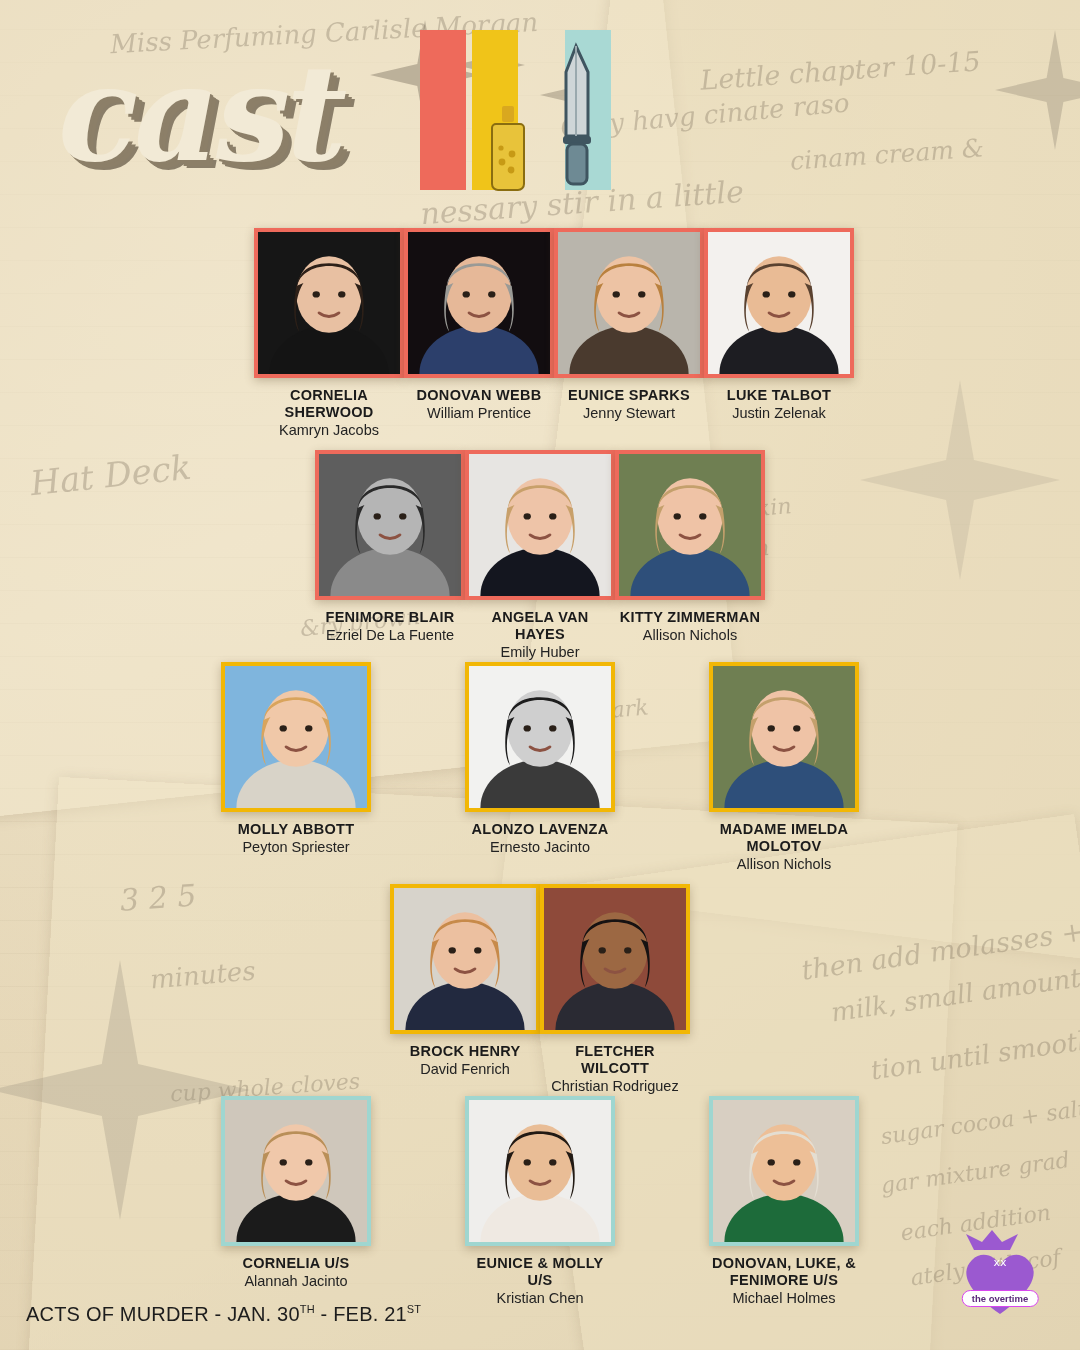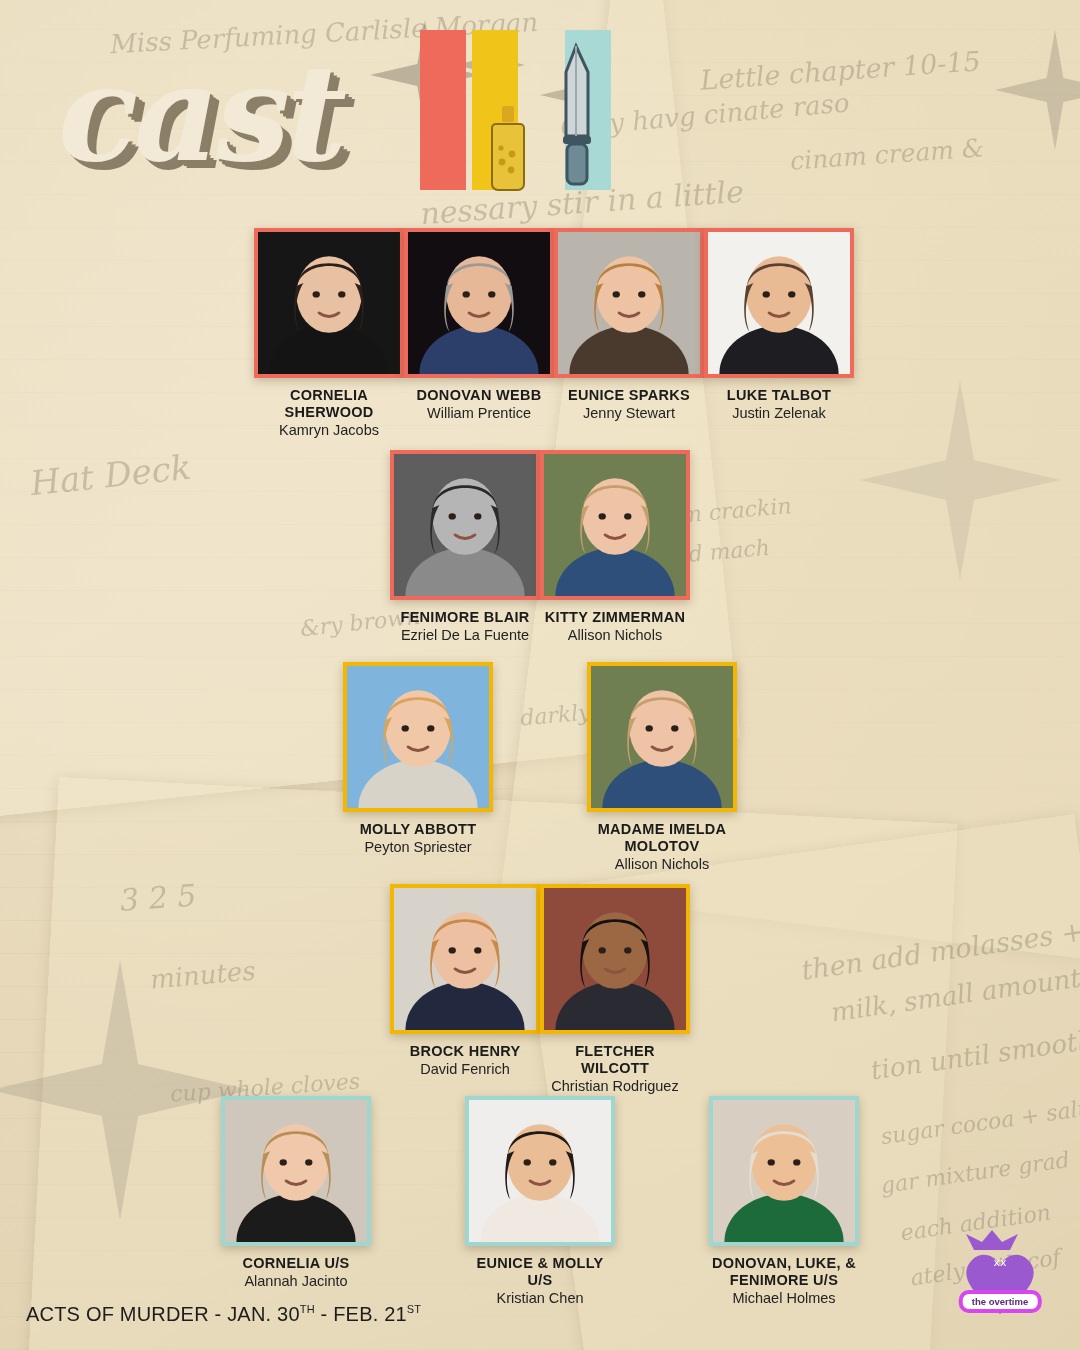--- a/index.html
+++ b/index.html
@@ -86,21 +86,21 @@
   #footer-text {
     position: absolute; left: 26px; bottom: 24px;
     font-size: 20px; font-weight: normal; letter-spacing: .2px; color: #1d1d1d;
   }
   #footer-text sup { font-size: 11px; }
   #logo { position: absolute; right: 28px; bottom: 26px; width: 104px; height: 96px; }
   #logo .lbl {
     position: absolute; left: 50%; top: 62px; transform: translateX(-50%);
     background: #fff; border-radius: 10px; padding: 2px 9px;
     font-size: 9.5px; font-weight: bold; color: #5a2b7a; white-space: nowrap;
-    border: 4px solid #d946ef;
+    border: 1px solid #d946ef;
   }
 </style>
 </head>
 <body>
 
 <div id="bg-layer"></div>
 <div class="sheet s1"></div>
 <div class="sheet s2"></div>
 <div class="sheet s3"></div>
 <div class="sheet s4"></div>
@@ -257,20 +257,37 @@
             <ellipse cx="59" cy="44" rx="2.6" ry="2.2" fill="#2a2018"></ellipse>
             <path d="M43 57 Q50 62 57 57" stroke="#8c5242" stroke-width="2" fill="none" stroke-linecap="round"></path>
           </svg>
         </div>
         <div class="nm">FENIMORE BLAIR</div>
         <div class="actor">Ezriel De La Fuente</div>
       </div>
       <div class="card">
         <div class="frame">
           <svg class="photo" viewBox="0 0 100 100" preserveAspectRatio="xMidYMid slice">
+            <rect width="100" height="100" fill="#e7e5e2"></rect>
+            <ellipse cx="50" cy="100" rx="42" ry="34" fill="#14161f"></ellipse>
+            <ellipse cx="50" cy="44" rx="23" ry="27" fill="#eec4a8"></ellipse>
+            <path d="M27 42 C27 18 73 18 73 42 C73 30 66 22 50 22 C34 22 27 30 27 42 Z" fill="#c8a06a"></path>
+            <path d="M27 38 C24 56 26 66 29 70 C24 56 28 42 32 36 Z" fill="#c8a06a"></path>
+            <path d="M73 38 C76 56 74 66 71 70 C76 56 72 42 68 36 Z" fill="#c8a06a"></path>
+            <ellipse cx="41" cy="44" rx="2.6" ry="2.2" fill="#2a2018"></ellipse>
+            <ellipse cx="59" cy="44" rx="2.6" ry="2.2" fill="#2a2018"></ellipse>
+            <path d="M43 57 Q50 62 57 57" stroke="#8c5242" stroke-width="2" fill="none" stroke-linecap="round"></path>
+          </svg>
+        </div>
+        <div class="nm">ANGELA VAN HAYES</div>
+        <div class="actor">Emily Huber</div>
+      </div>
+      <div class="card">
+        <div class="frame">
+          <svg class="photo" viewBox="0 0 100 100" preserveAspectRatio="xMidYMid slice">
             <rect width="100" height="100" fill="#6f7f52"></rect>
             <ellipse cx="50" cy="100" rx="42" ry="34" fill="#2e4f7a"></ellipse>
             <ellipse cx="50" cy="44" rx="23" ry="27" fill="#efc3a6"></ellipse>
             <path d="M27 42 C27 18 73 18 73 42 C73 30 66 22 50 22 C34 22 27 30 27 42 Z" fill="#c4a06c"></path>
             <path d="M27 38 C24 56 26 66 29 70 C24 56 28 42 32 36 Z" fill="#c4a06c"></path>
             <path d="M73 38 C76 56 74 66 71 70 C76 56 72 42 68 36 Z" fill="#c4a06c"></path>
             <ellipse cx="41" cy="44" rx="2.6" ry="2.2" fill="#2a2018"></ellipse>
             <ellipse cx="59" cy="44" rx="2.6" ry="2.2" fill="#2a2018"></ellipse>
             <path d="M43 57 Q50 62 57 57" stroke="#8c5242" stroke-width="2" fill="none" stroke-linecap="round"></path>
           </svg>
@@ -289,20 +306,37 @@
             <path d="M27 42 C27 18 73 18 73 42 C73 30 66 22 50 22 C34 22 27 30 27 42 Z" fill="#d9a45c"></path>
             <path d="M27 38 C24 56 26 66 29 70 C24 56 28 42 32 36 Z" fill="#d9a45c"></path>
             <path d="M73 38 C76 56 74 66 71 70 C76 56 72 42 68 36 Z" fill="#d9a45c"></path>
             <ellipse cx="41" cy="44" rx="2.6" ry="2.2" fill="#2a2018"></ellipse>
             <ellipse cx="59" cy="44" rx="2.6" ry="2.2" fill="#2a2018"></ellipse>
             <path d="M43 57 Q50 62 57 57" stroke="#8c5242" stroke-width="2" fill="none" stroke-linecap="round"></path>
           </svg>
         </div>
         <div class="nm">MOLLY ABBOTT</div>
         <div class="actor">Peyton Spriester</div>
+      </div>
+      <div class="card">
+        <div class="frame yellow">
+          <svg class="photo" viewBox="0 0 100 100" preserveAspectRatio="xMidYMid slice">
+            <rect width="100" height="100" fill="#f2f2f0"></rect>
+            <ellipse cx="50" cy="100" rx="42" ry="34" fill="#3a3a3a"></ellipse>
+            <ellipse cx="50" cy="44" rx="23" ry="27" fill="#cfcfcf"></ellipse>
+            <path d="M27 42 C27 18 73 18 73 42 C73 30 66 22 50 22 C34 22 27 30 27 42 Z" fill="#1d1d1d"></path>
+            <path d="M27 38 C24 56 26 66 29 70 C24 56 28 42 32 36 Z" fill="#1d1d1d"></path>
+            <path d="M73 38 C76 56 74 66 71 70 C76 56 72 42 68 36 Z" fill="#1d1d1d"></path>
+            <ellipse cx="41" cy="44" rx="2.6" ry="2.2" fill="#2a2018"></ellipse>
+            <ellipse cx="59" cy="44" rx="2.6" ry="2.2" fill="#2a2018"></ellipse>
+            <path d="M43 57 Q50 62 57 57" stroke="#8c5242" stroke-width="2" fill="none" stroke-linecap="round"></path>
+          </svg>
+        </div>
+        <div class="nm">ALONZO LAVENZA</div>
+        <div class="actor">Ernesto Jacinto</div>
       </div>
       <div class="card">
         <div class="frame yellow">
           <svg class="photo" viewBox="0 0 100 100" preserveAspectRatio="xMidYMid slice">
             <rect width="100" height="100" fill="#6f7f52"></rect>
             <ellipse cx="50" cy="100" rx="42" ry="34" fill="#2e4f7a"></ellipse>
             <ellipse cx="50" cy="44" rx="23" ry="27" fill="#efc3a6"></ellipse>
             <path d="M27 42 C27 18 73 18 73 42 C73 30 66 22 50 22 C34 22 27 30 27 42 Z" fill="#c4a06c"></path>
             <path d="M27 38 C24 56 26 66 29 70 C24 56 28 42 32 36 Z" fill="#c4a06c"></path>
             <path d="M73 38 C76 56 74 66 71 70 C76 56 72 42 68 36 Z" fill="#c4a06c"></path>

